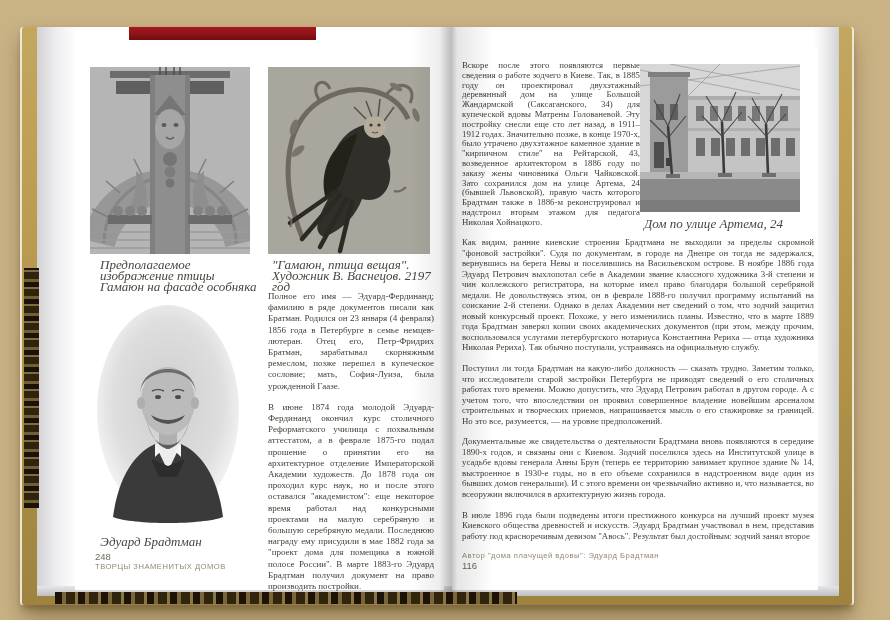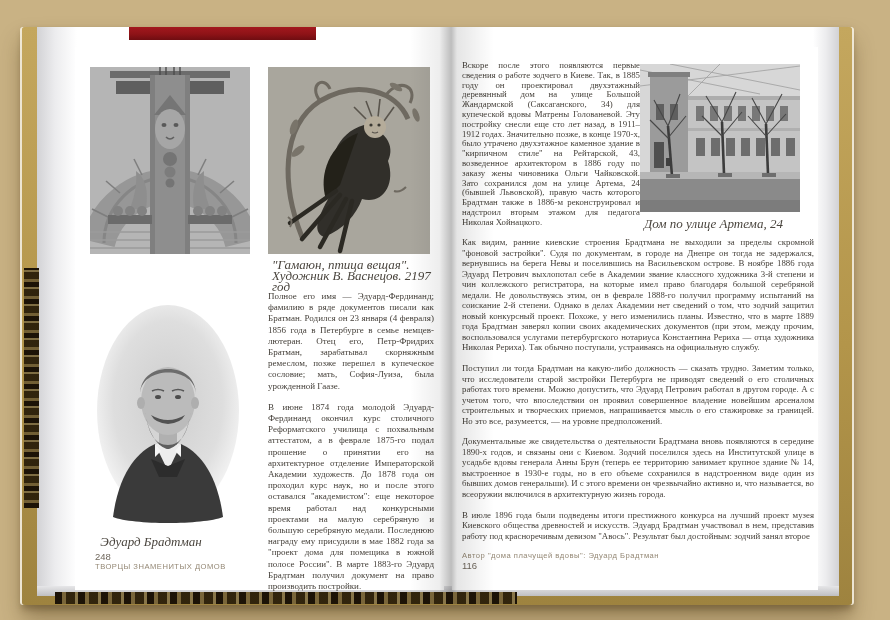--- a/index.html
+++ b/index.html
@@ -181,20 +181,24 @@
           <line x1="98" y1="52" x2="86" y2="40"></line>
       </g>
       <circle cx="107" cy="60" r="11" fill="#b5ac9a"></circle>
       <circle cx="103" cy="58" r="1.6" fill="#3c3a34"></circle>
       <circle cx="111" cy="58" r="1.6" fill="#3c3a34"></circle>
       <path d="M104,65 Q107,67 110,65" fill="none" stroke="#55514a" stroke-width="1.2"></path>
       <path d="M20,150 q6,4 2,10 M138,120 q-6,6 -12,4" fill="none" stroke="#6e6960" stroke-width="2"></path>
     </svg>
   </div>
 
+  <div class="caption" style="left:25px;top:213px;width:158px;">
+    <div>Предполагаемое изображение птицы</div>
+    <div>Гамаюн на фасаде особняка</div>
+  </div>
   <div class="caption" style="left:197px;top:213px;width:162px;">
     <div>"Гамаюн, птица вещая".</div>
     <div>Художник В. Васнецов. 2197 год</div>
   </div>
 
   <div class="fig" style="left:18px;top:252px;width:150px;height:230px;">
     <svg viewBox="0 0 150 230" preserveAspectRatio="none">
       <defs>
         <radialGradient id="pv" cx="50%" cy="46%" r="62%">
           <stop offset="0%" stop-color="#cdcdcd"></stop>

